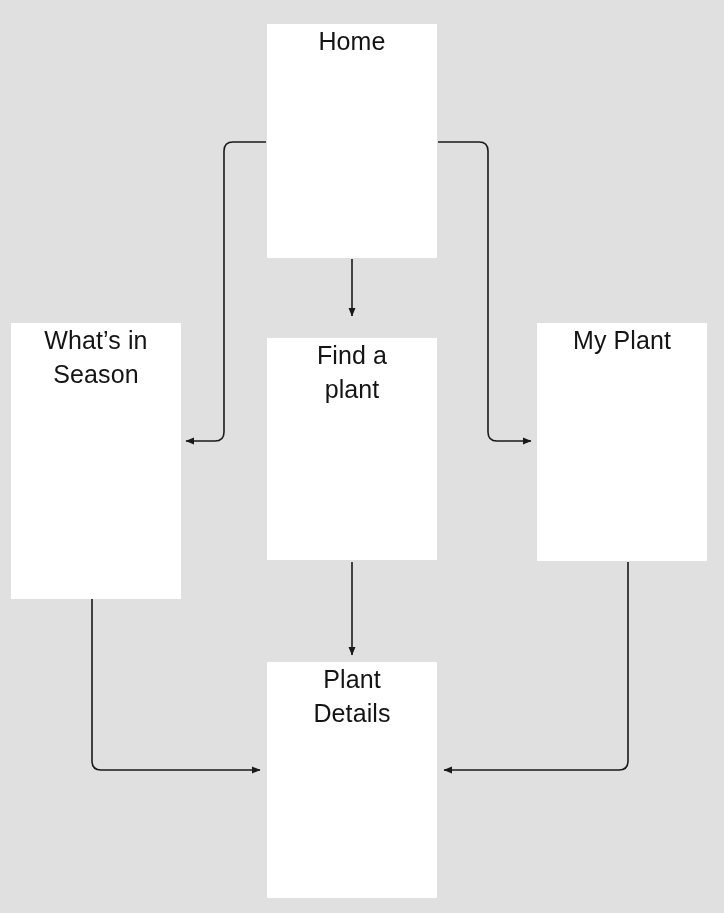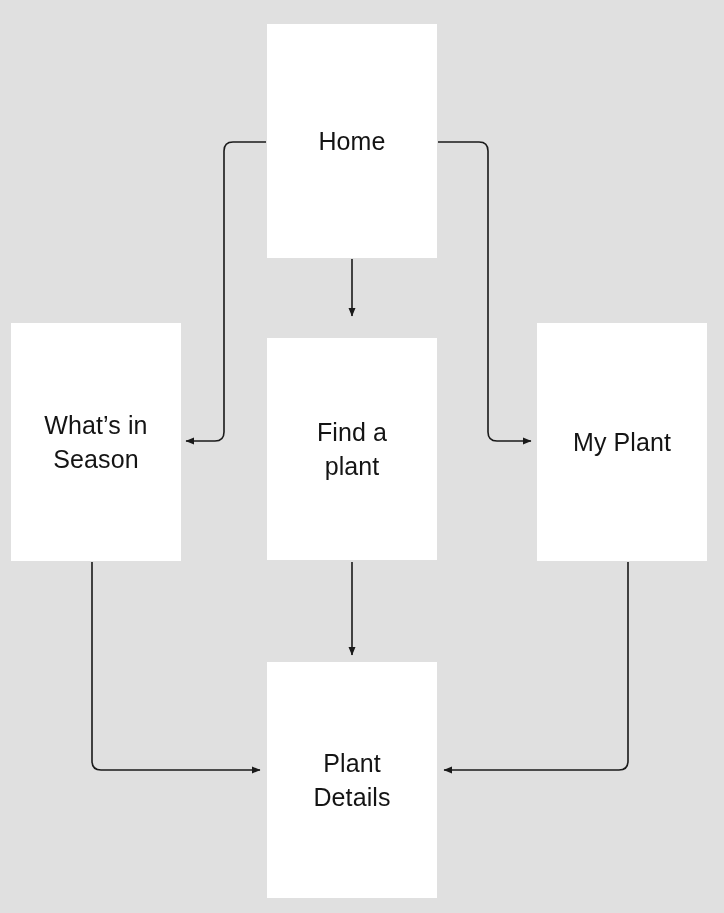--- a/index.html
+++ b/index.html
@@ -24,21 +24,21 @@
     left: 0;
     top: 0;
     width: 724px;
     height: 913px;
     pointer-events: none;
   }
   .node {
     position: absolute;
     background: #ffffff;
     display: flex;
-    align-items: center;
+    align-items: flex-start;
     justify-content: center;
     text-align: center;
     box-sizing: border-box;
   }
   .node-label {
     font-family: "Liberation Sans", sans-serif;
     font-size: 25px;
     line-height: 34px;
     color: #141414;
     font-weight: 400;
@@ -71,21 +71,21 @@
         <path d="M 352 562 L 352 655" stroke="#1a1a1a" fill="none" marker-end="url(#arrow-down)"></path>
         <path d="M 92 562 L 92 761 Q 92 770 101 770 L 260 770" stroke="#1a1a1a" fill="none" marker-end="url(#arrow-right)"></path>
         <path d="M 628 562 L 628 761 Q 628 770 619 770 L 444 770" stroke="#1a1a1a" fill="none" marker-end="url(#arrow-left)"></path>
       </g>
   </svg>
 
   <div class="node" style="left:267px; top:24px; width:170px; height:234px;">
     <span class="node-label">Home</span>
   </div>
 
-  <div class="node" style="left:11px; top:323px; width:170px; height:238px;">
+  <div class="node" style="left:11px; top:323px; width:170px; height:276px;">
     <span class="node-label">What’s in
 Season</span>
   </div>
 
   <div class="node" style="left:267px; top:338px; width:170px; height:222px;">
     <span class="node-label">Find a
 plant</span>
   </div>
 
   <div class="node" style="left:537px; top:323px; width:170px; height:238px;">

